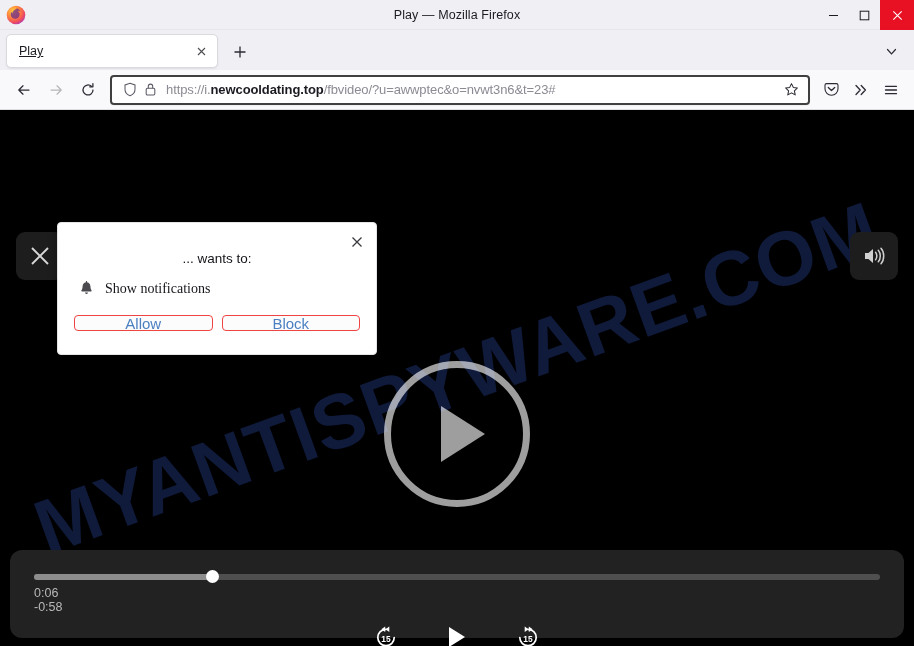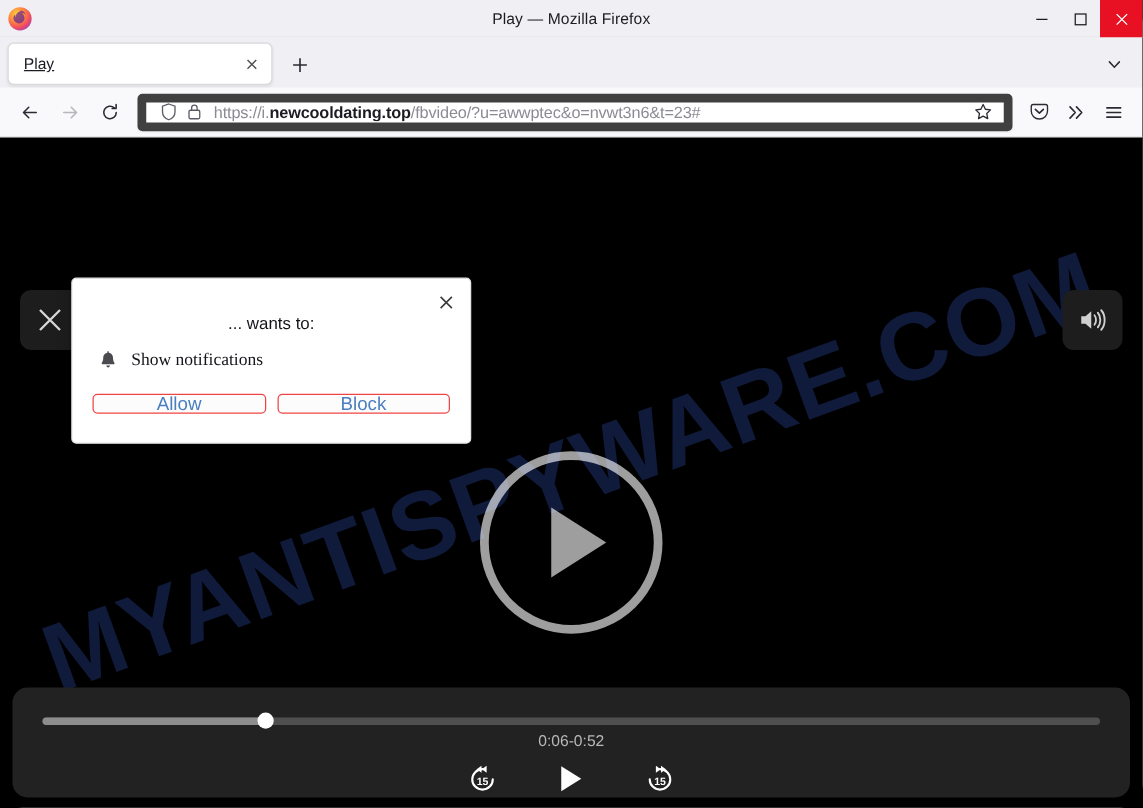--- a/index.html
+++ b/index.html
@@ -61,21 +61,21 @@
     height: 40px; background: #f9f9fb; border-bottom: 1px solid #dedee2;
     display: flex; align-items: center; padding: 0 8px;
   }
   .nav-btn {
     width: 32px; height: 30px; display: flex; align-items: center; justify-content: center;
     border-radius: 4px; color: #2b2a33; flex: none;
   }
   .nav-btn.disabled { color: #b6b6bb; }
   .urlbar {
     flex: 1; height: 30px; margin: 0 6px 0 6px;
-    background: #ffffff; border: 7px solid #404040; border-radius: 4px;
+    background: #ffffff; border: 2px solid #404040; border-radius: 4px;
     display: flex; align-items: center; padding: 0 6px 0 8px;
     box-shadow: 0 1px 1px rgba(0,0,0,.04);
   }
   .url-ico { width: 20px; height: 20px; display: flex; align-items: center; justify-content: center; color: #5b5b66; flex: none; }
   .url-text {
     flex: 1; font-size: 13px; color: #8b8b94; white-space: nowrap; overflow: hidden;
     padding-left: 6px; letter-spacing: -.1px;
   }
   .url-text b { color: #1c1b22; font-weight: 600; }
   .star { width: 22px; height: 22px; display:flex; align-items:center; justify-content:center; color:#2b2a33; flex:none; }
@@ -123,21 +123,21 @@
     position: absolute; left: 10px; right: 10px; bottom: 8px; height: 88px;
     background: #222222; border-radius: 12px; padding: 14px 20px 0 20px;
   }
   .scrub { position: relative; height: 6px; margin: 10px 4px 0 4px; }
   .scrub-track { position: absolute; left:0; right:0; top:0; height: 6px; border-radius: 3px; background: #4f4f4f; }
   .scrub-fill { position: absolute; left:0; top:0; height: 6px; border-radius: 3px; background: #8d8d8d; width: 21%; }
   .scrub-handle {
     position: absolute; top: -4px; left: 21%; width: 13px; height: 13px;
     margin-left: -6px; border-radius: 50%; background: #fff;
   }
-  .times { display: flex; justify-content: center; margin: 6px 4px 0 4px; }
+  .times { display: flex; justify-content: space-between; margin: 6px 4px 0 4px; flex-direction: column; }
   .times span { font-size: 12.5px; color: #b8b8b8; }
   .ctrl-row { display: flex; align-items: center; justify-content: center; gap: 37px; margin-top: 6px; }
   .ctrl-btn { width: 34px; height: 34px; display: flex; align-items: center; justify-content: center; color: #fff; }
 
   
   .perm {
     position: absolute; left: 57px; top: 112px; width: 320px; height: 133px;
     background: #ffffff; border: 1px solid #e4e4e7; border-radius: 4px;
     box-shadow: 0 2px 10px rgba(0,0,0,.28);
     z-index: 40;
@@ -301,21 +301,21 @@
     <div class="overlay-text">Press "Allow" to watch the video</div>
 
     <div class="controls">
       <div class="scrub">
         <div class="scrub-track"></div>
         <div class="scrub-fill" style="width: 21%;"></div>
         <div class="scrub-handle" style="left: 21%;"></div>
       </div>
       <div class="times">
         <span>0:06</span>
-        <span>-0:52</span>
+        <span>-0:58</span>
       </div>
       <div class="ctrl-row">
         <div class="ctrl-btn">
           <svg width="26" height="26" viewBox="0 0 26 26">
             <path d="M13 5.3A8.2 8.2 0 1 0 21.2 13.5" stroke="#fff" stroke-width="1.7" fill="none" stroke-linecap="round"></path>
             <path d="M16.3 2.5L12.4 5.3l3.9 2.8z" fill="#fff"></path>
             <path d="M12.2 2.5L8.3 5.3l3.9 2.8z" fill="#fff"></path>
             <text x="13" y="18.4" text-anchor="middle" font-family="Liberation Sans, sans-serif" font-size="8.4" font-weight="700" fill="#fff">15</text>
           </svg>
         </div>

